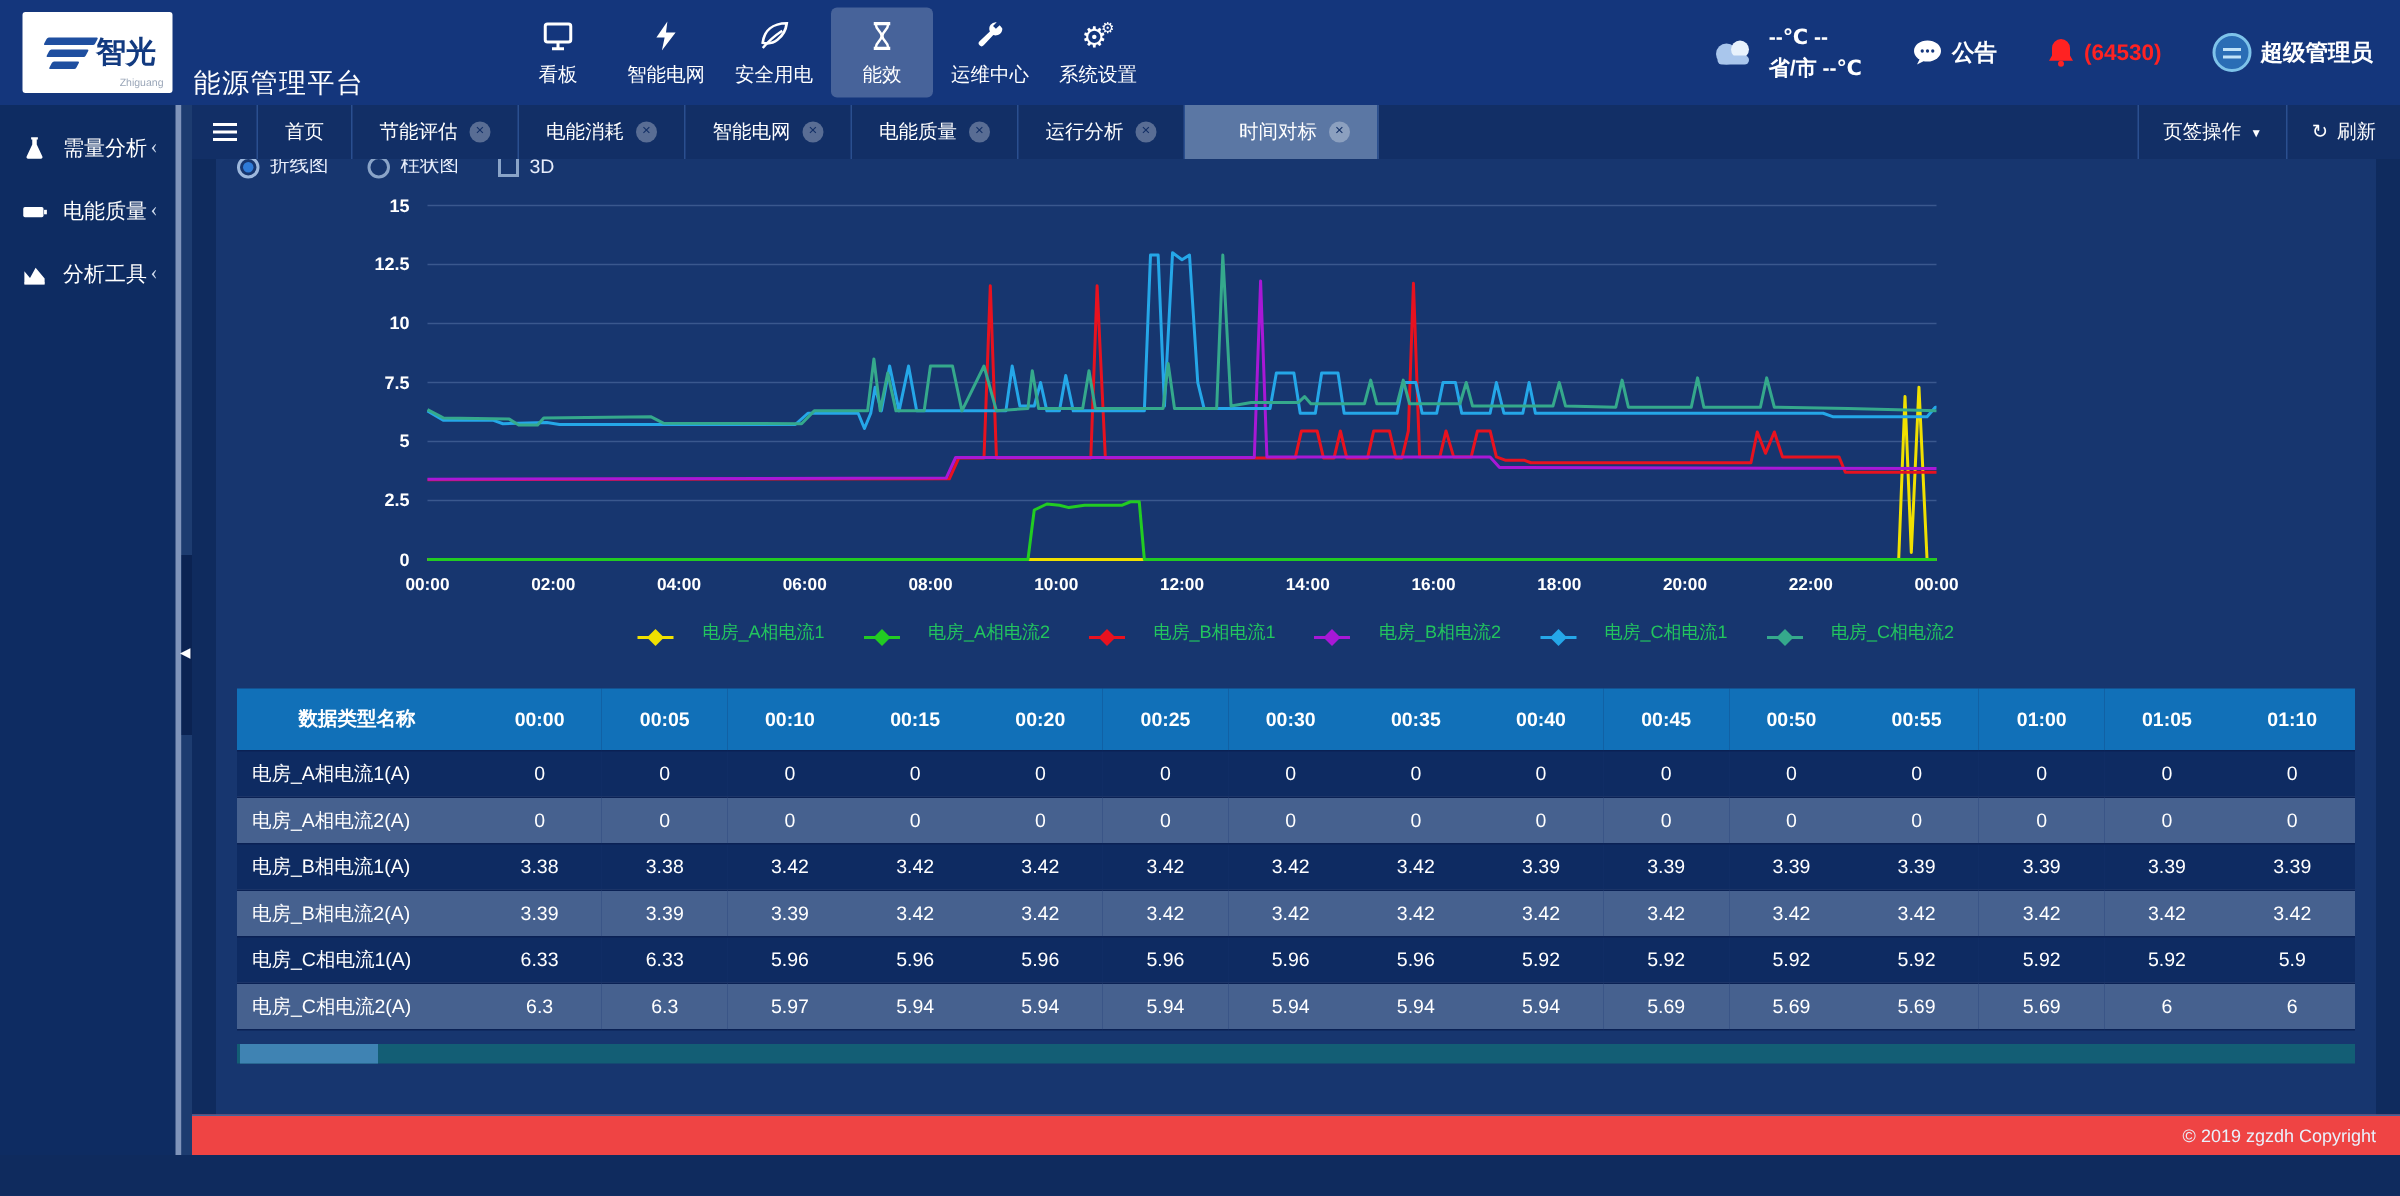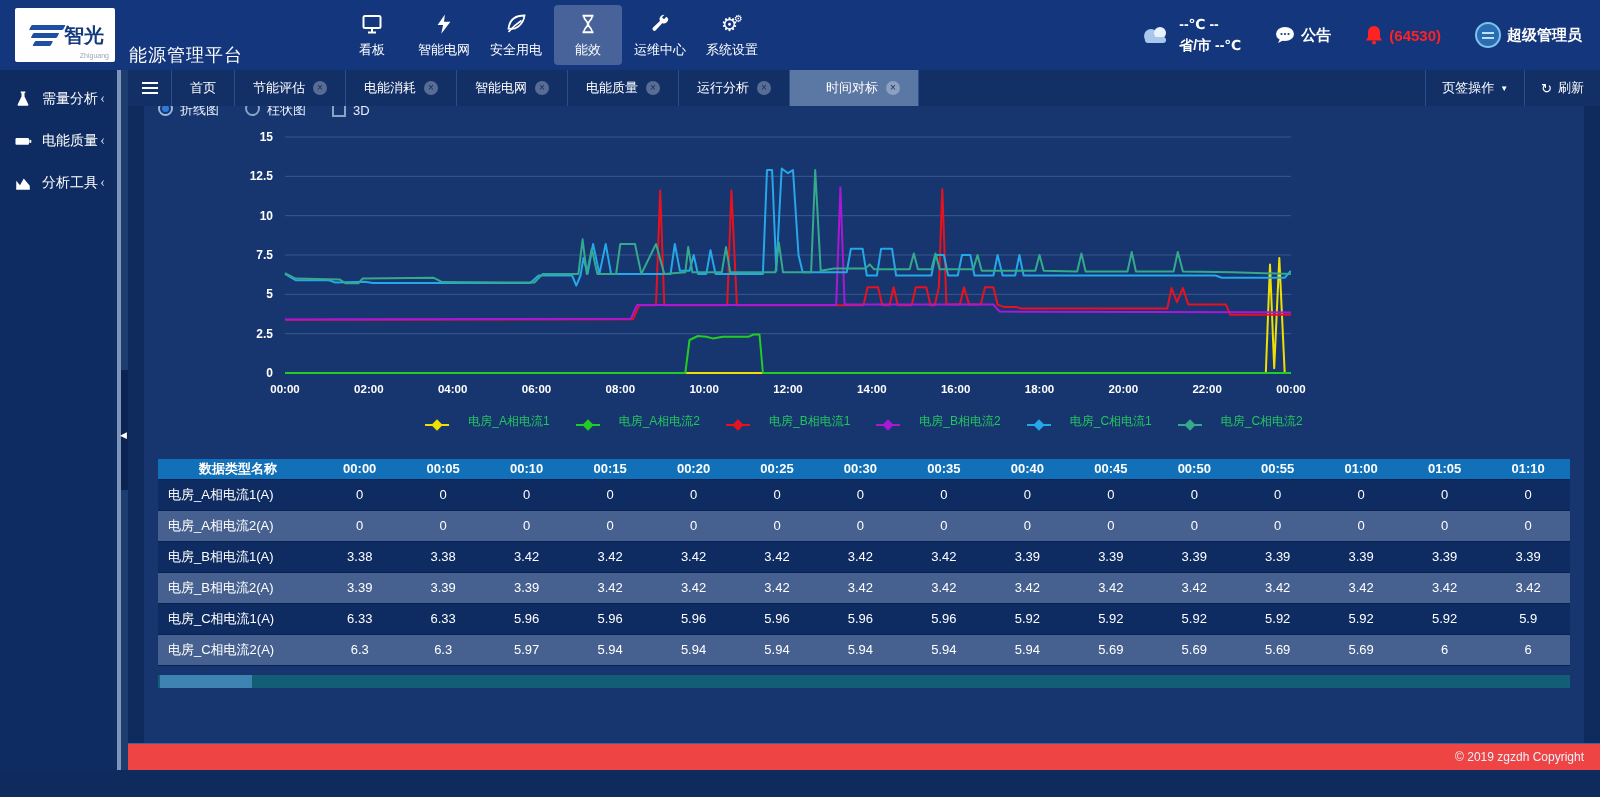--- a/index.html
+++ b/index.html
@@ -61,37 +61,37 @@
     color:#122f66; font-size:10px; line-height:14px; text-align:center; cursor:pointer; }
   .tab-spacer { flex:1; }
   .tab-ops { display:flex; align-items:center; gap:6px; padding:0 16px; color:#ffffff; font-size:13px;
     border-left:1px solid #2a4f8f; cursor:pointer; white-space:nowrap; }
   .caret { font-size:8px; }
 
   
   .content { flex:1; padding:0 16px; overflow:hidden; }
   .card { background:#17366f; height:652px; overflow:hidden; padding:0 14px 10px 14px; }
   .controls { display:flex; align-items:center; gap:26px; margin-top:-9px; height:26px; }
-  .radio-item, .check-item { display:flex; align-items:flex-start; gap:7px; color:#e8eefb; font-size:13px; cursor:pointer; }
+  .radio-item, .check-item { display:flex; align-items:flex-end; gap:7px; color:#e8eefb; font-size:13px; cursor:pointer; }
   .radio { width:15px; height:15px; border-radius:50%; border:2px solid #8aa4c8; position:relative; background:transparent; }
   .radio.checked { border-color:#9db8dd; }
   .radio.checked:after { content:""; position:absolute; left:2px; top:2px; width:7px; height:7px;
     border-radius:50%; background:#2f7bd8; }
   .checkbox { width:14px; height:14px; border:2px solid #8aa4c8; background:transparent; }
   .chart-title { text-align:center; color:#f2f7ff; font-size:15px; letter-spacing:1px; margin-top:4px; height:26px; }
   .legend { display:flex; justify-content:center; gap:26px; margin-top:2px; height:24px; align-items:center; }
   .legend-item { display:flex; align-items:flex-end; gap:19px; color:#22c55e; font-size:12px; cursor:pointer; }
   .lmark { position:relative; width:24px; height:10px; }
   .lmark .lline { position:absolute; top:4px; left:0; right:0; height:2px; }
   .lmark .ldiam { position:absolute; left:8px; top:1px; width:8px; height:8px; transform:rotate(45deg); }
 
   
   .tblwrap { margin-top:26px; }
   table.data { width:100%; border-collapse:collapse; table-layout:fixed; }
-  table.data th { background:#1170b8; color:#ffffff; font-size:13px; font-weight:bold; height:20px; }
+  table.data th { background:#1170b8; color:#ffffff; font-size:13px; font-weight:bold; height:41px; }
   table.data th:first-child { width:160px; }
   table.data td { color:#ffffff; font-size:13px; height:31px; text-align:center; }
   table.data td:first-child { text-align:left; padding-left:10px; }
   table.data tr.odd  td { background:#0e2b62; }
   table.data tr.even td { background:#46618f; }
   table.data tr { border-bottom:1px solid #0a2154; }
   .hscroll { margin-top:9px; height:13px; background:#135e75; position:relative; }
   .hscroll .hthumb { position:absolute; left:2px; top:0; height:13px; width:92px; background:#3f83b3; cursor:pointer; }
 
   

